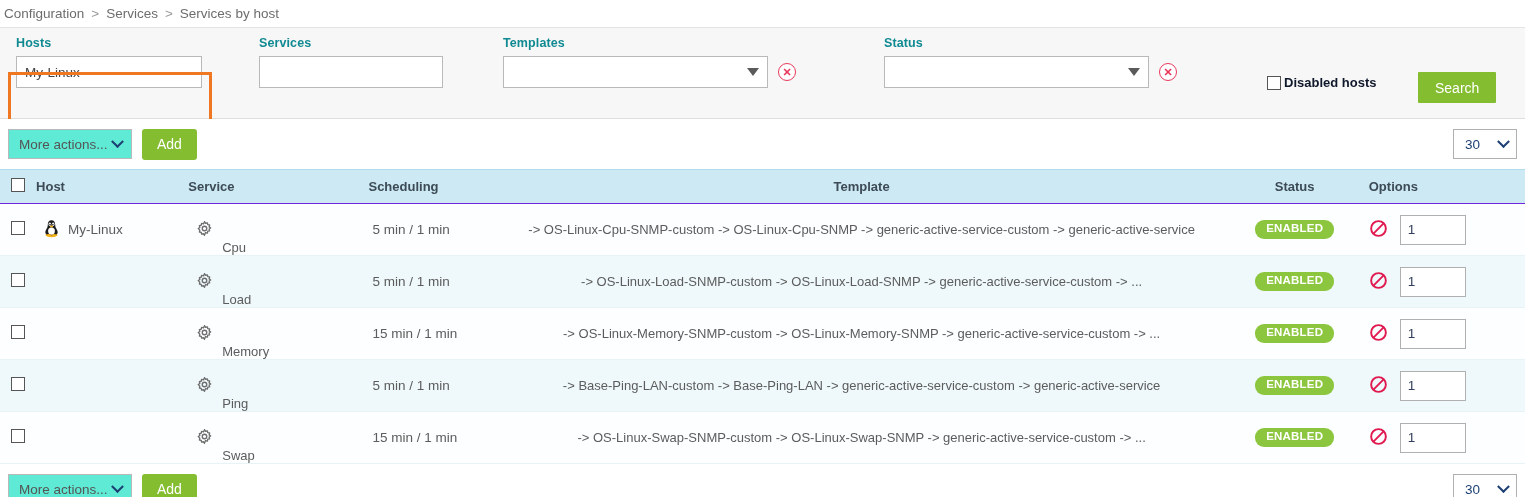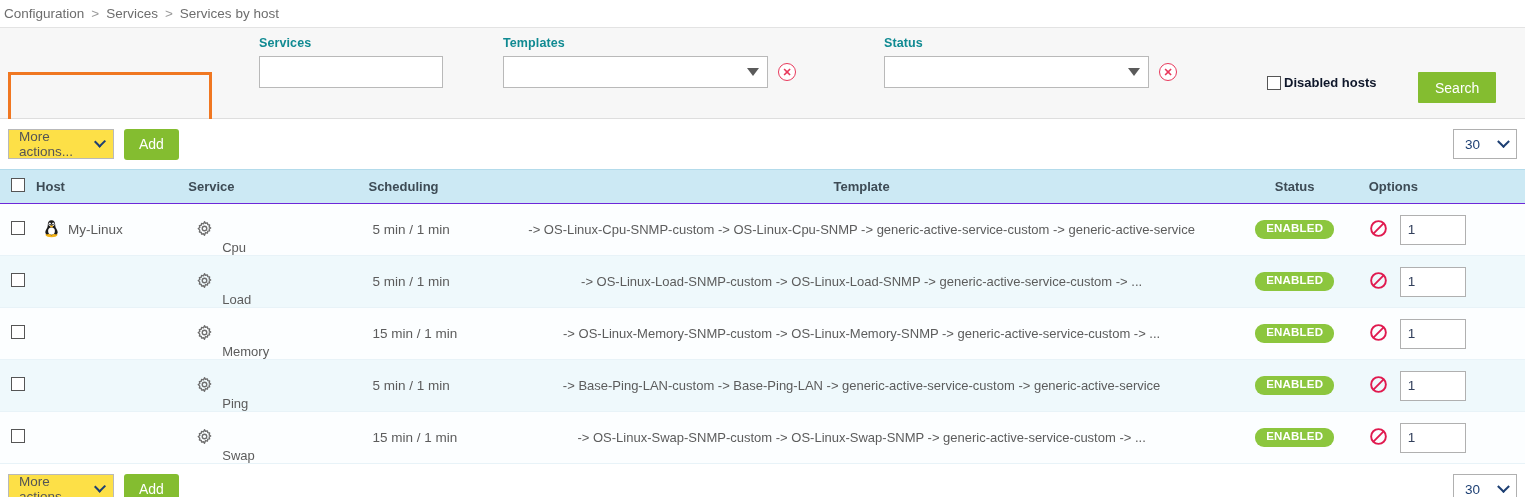--- a/index.html
+++ b/index.html
@@ -129,23 +129,23 @@
   
   .toolbar {
     height: 50px;
     display: flex;
     align-items: center;
     padding: 0 8px;
     background: #ffffff;
     position: relative;
   }
   .more-actions {
-    width: 106px; height: 30px;
+    width: 124px; height: 30px;
     border: 1px solid #b9b9b9;
-    background: #fde047;
+    background: #5eead4;
     display: flex;
     align-items: center;
     justify-content: space-between;
     padding: 0 9px 0 10px;
     font-size: 13.5px;
     color: #555;
     cursor: pointer;
   }
   .chev {
     width: 9px; height: 9px;
@@ -262,20 +262,24 @@
 <div class="breadcrumb-bar">
   <span class="crumb">Configuration</span>
   <span class="crumb-sep">&gt;</span>
   <span class="crumb">Services</span>
   <span class="crumb-sep">&gt;</span>
   <span class="crumb">Services by host</span>
 </div>
 
 <div class="filter-panel">
 
+  <div class="field-group" style="left:16px;">
+    <span class="field-label">Hosts</span>
+    <input class="txt-input" style="width: 186px;" value="My-Linux">
+  </div>
   <div class="host-highlight"></div>
 
   <div class="field-group" style="left:259px;">
     <span class="field-label">Services</span>
     <input class="txt-input" style="width: 184px;" value="">
   </div>
 
   <div class="field-group" style="left:503px;">
     <span class="field-label">Templates</span>
     <div style="display:flex; align-items:center; gap:10px;">

